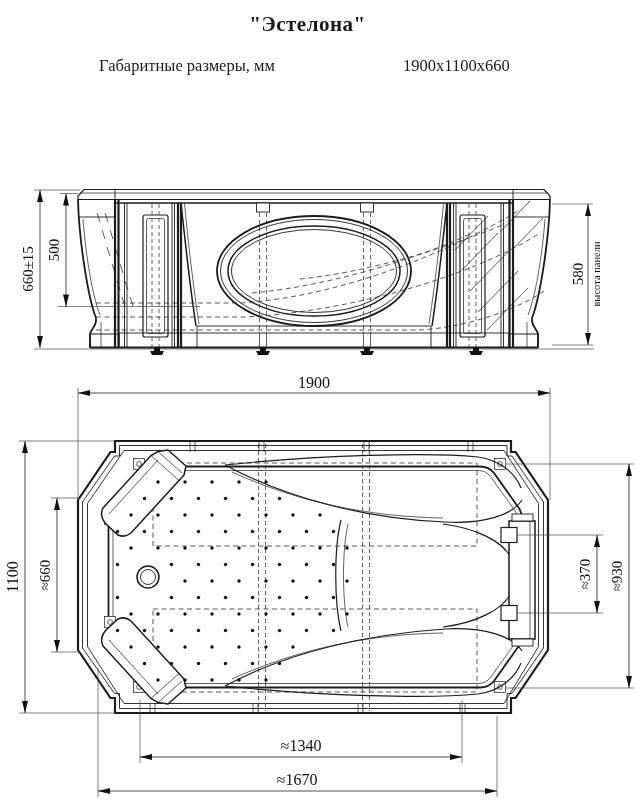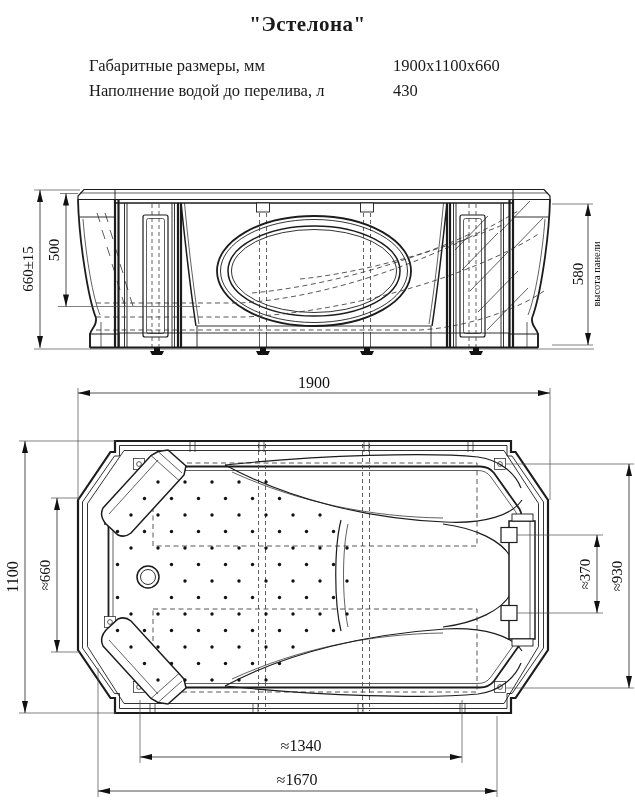--- a/index.html
+++ b/index.html
@@ -1,21 +1,21 @@
 <!DOCTYPE html>
 <html><head>
 <meta charset="utf-8">
 <style>
   html,body{margin:0;padding:0;background:#fff;}
   .page{position:relative;width:635px;height:800px;background:#fff;overflow:hidden;
         font-family:"Liberation Serif","DejaVu Serif",serif;color:#1a1a1a;}
   .title{position:absolute;left:0;top:12px;width:615px;text-align:center;
          font-size:21px;font-weight:bold;letter-spacing:.5px;}
   .specs{position:absolute;left:89px;top:53px;width:500px;font-size:16.5px;}
-  .spec-row{height:25px;line-height:25px;white-space:nowrap;}
+  .spec-row{height:25px;line-height:25px;white-space:nowrap;margin-left:10px;}
   .spec-label{display:inline-block;width:304px;}
   .spec-value{display:inline-block;}
   svg{position:absolute;left:0;top:140px;}
   svg *{vector-effect:none;}
   path,line,rect,circle,ellipse,polyline{fill:none;stroke:#1c1c1c;}
   .s22{stroke-width:2.2;} .s18{stroke-width:1.8;} .s15{stroke-width:1.5;}
   .s12{stroke-width:1.2;} .s09{stroke-width:0.9;} .s07{stroke-width:0.7;}
   .wh{fill:#ffffff;}
   .blk{fill:#111;stroke:none;}
   .dash{stroke-dasharray:5 3.5;stroke-width:0.8;stroke:#2e2e2e;}
@@ -28,23 +28,20 @@
 </style>
 </head>
 <body>
 
 <div class="page">
   <div class="title">"Эстелона"</div>
 
   <div class="specs">
     <div class="spec-row">
       <span class="spec-label">Габаритные размеры, мм</span><span class="spec-value">1900x1100x660</span>
-    </div>
-    <div class="spec-row">
-      <span class="spec-label">Наполнение водой до перелива, л</span><span class="spec-value">430</span>
     </div>
   </div>
 
   <svg width="635" height="660" viewBox="0 140 635 660">
 
     <g>
 
       <line class="ext" x1="34" y1="349" x2="594" y2="349"></line>
 
       <path class="s12 wh" d="M84,189.5 L544,189.5 L550,196 L550,199.5 L78,199.5 L78,196 Z"></path>

